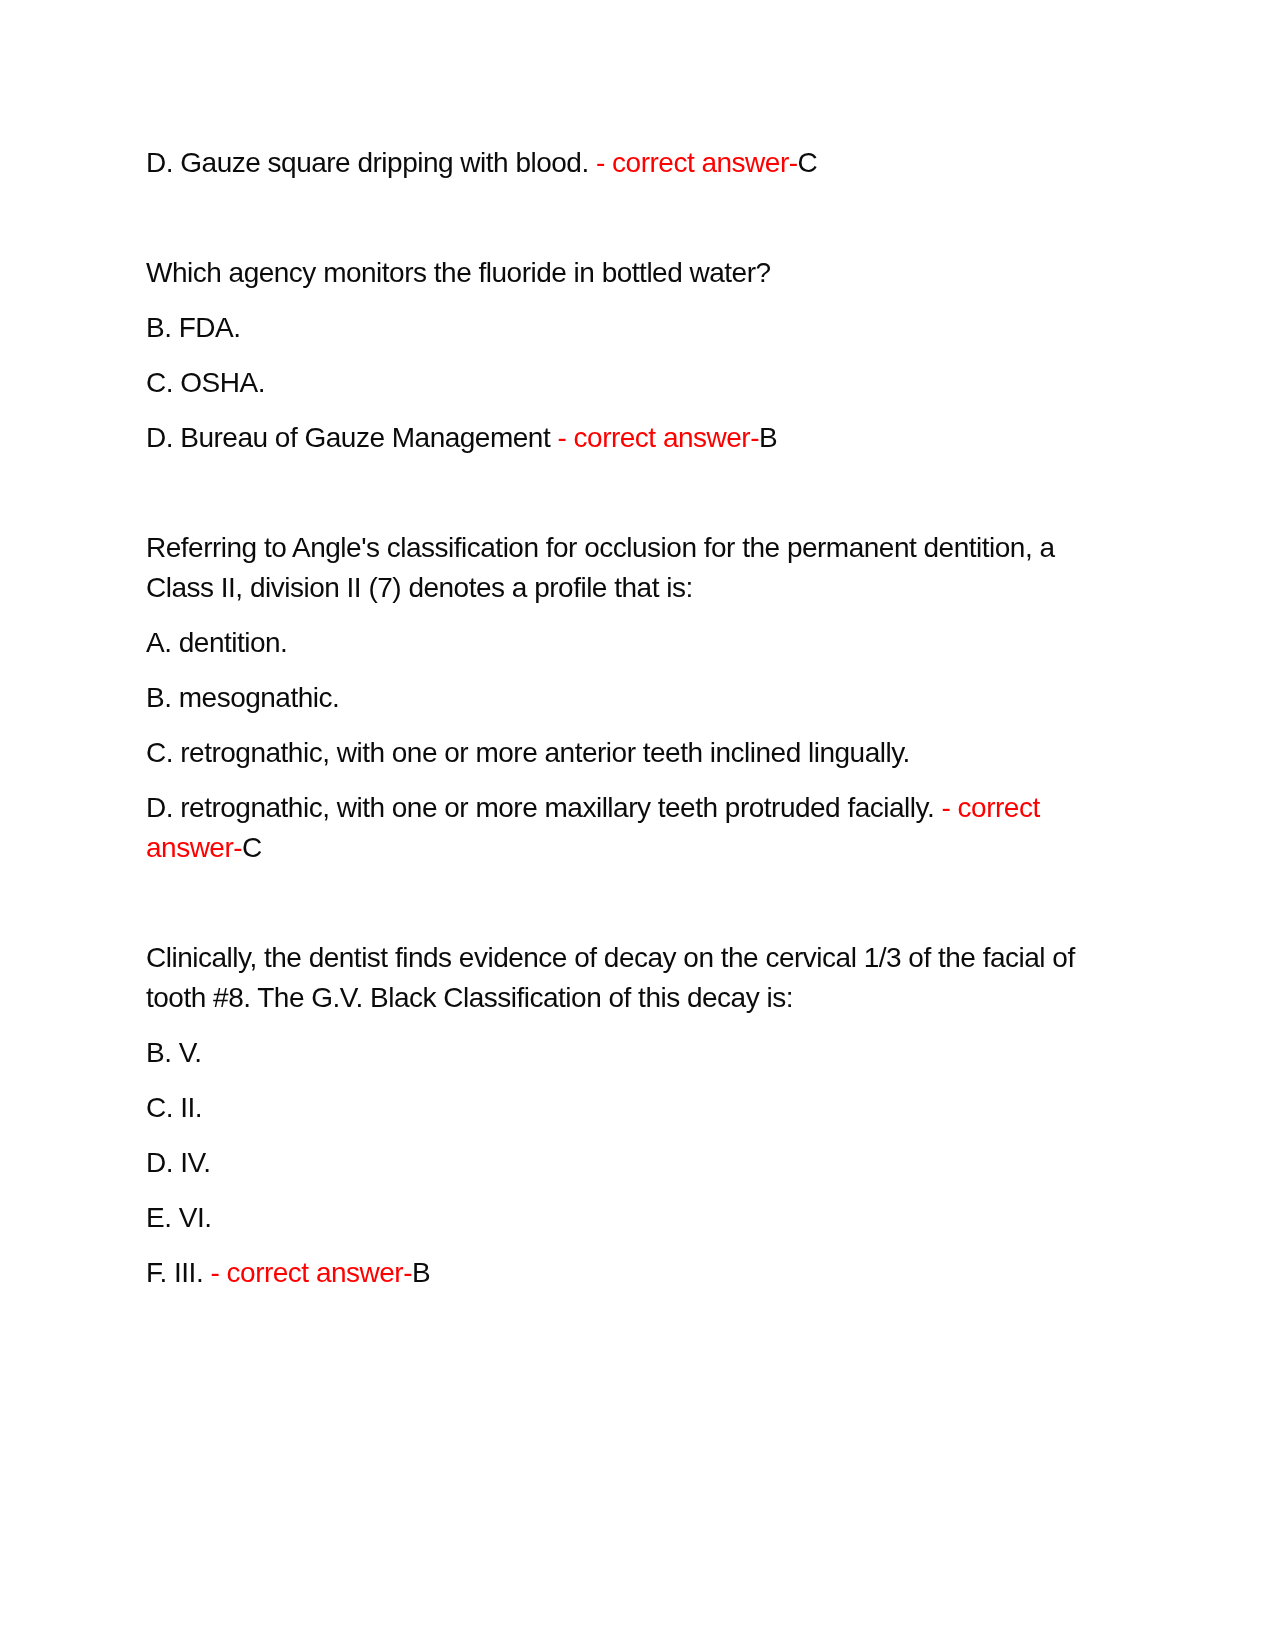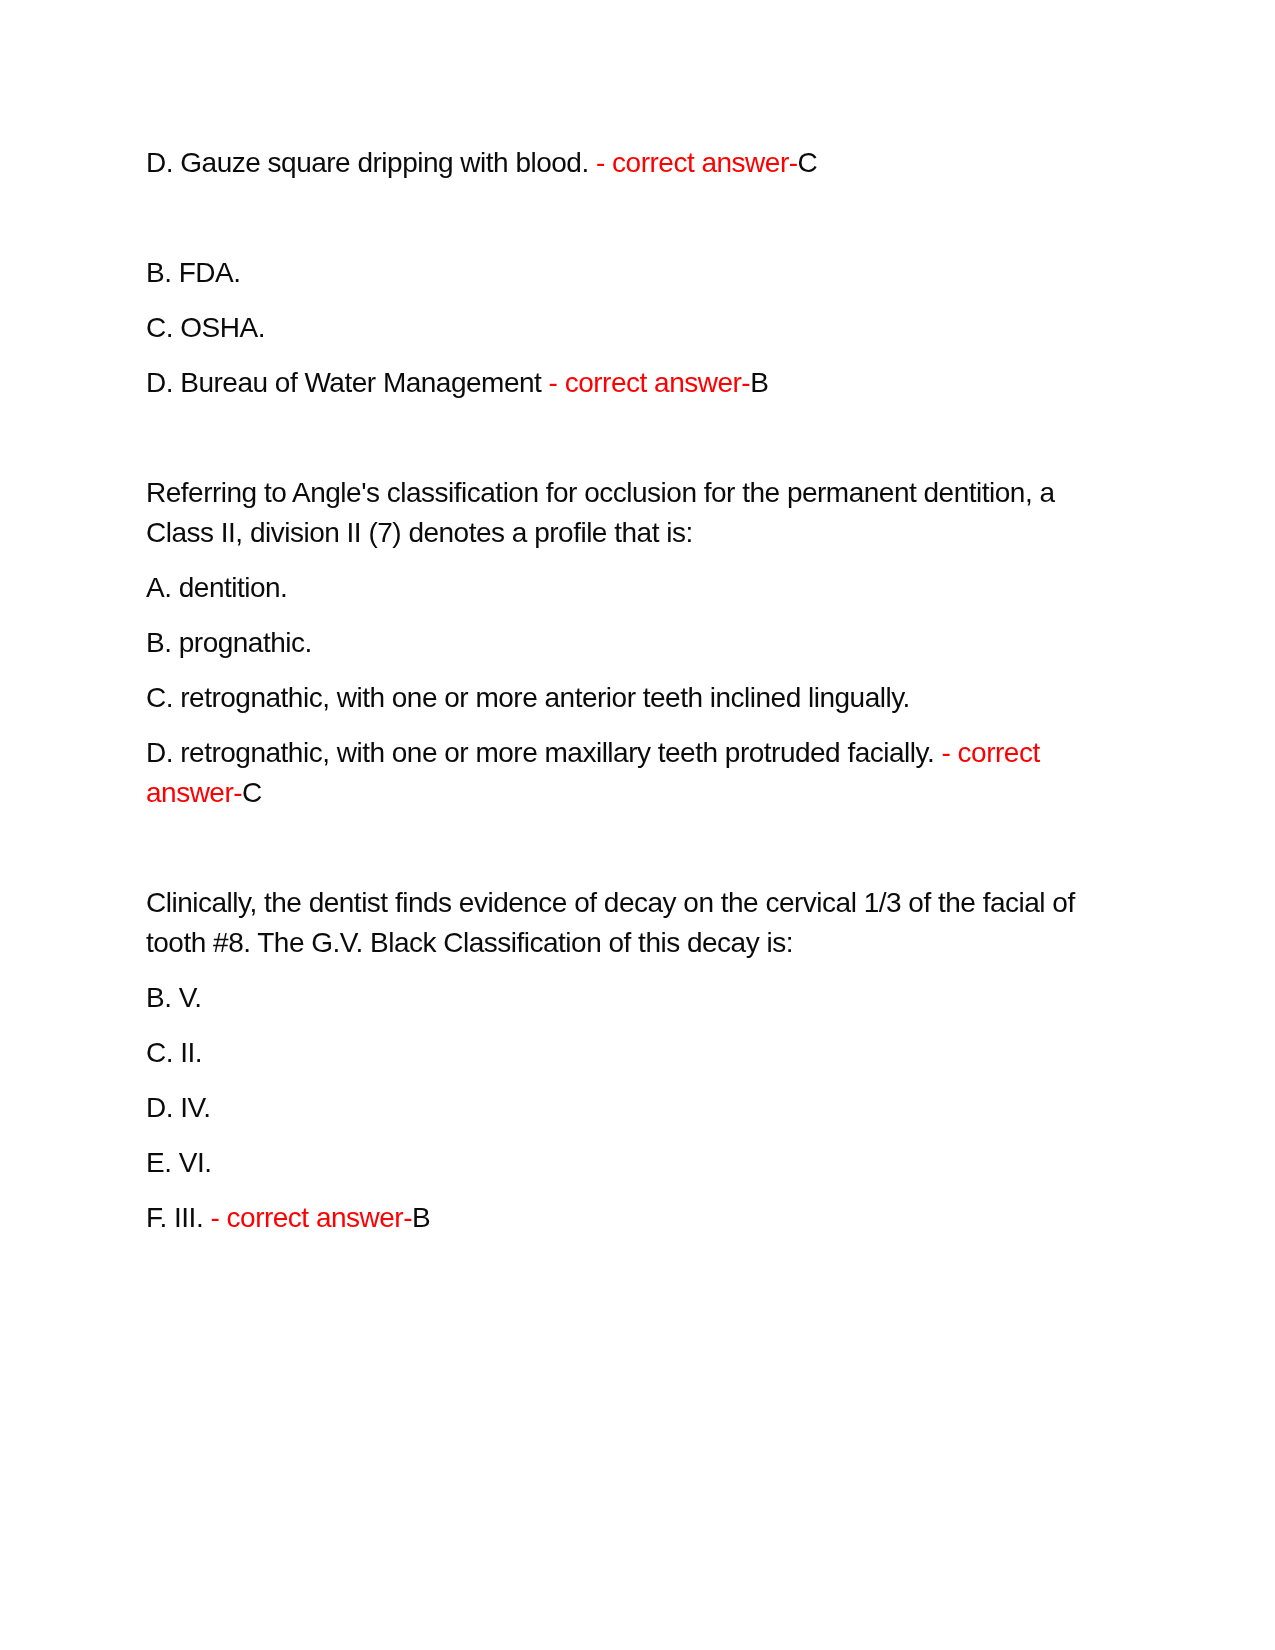--- a/index.html
+++ b/index.html
@@ -36,28 +36,29 @@
   .red {
     color: #ff0000;
   }
 </style>
 </head>
 <body>
 
 <main class="page">
     <p><span>D. Gauze square dripping with blood. </span><span class="red">- correct answer-</span><span>C</span></p>
     <div class="spacer"></div>
+    <p><span>Which agency monitors the fluoride in bottled water?</span></p>
     <p><span>B. FDA.</span></p>
     <p><span>C. OSHA.</span></p>
-    <p><span>D. Bureau of Water Management </span><span class="red">- correct answer-</span><span>B</span></p>
+    <p><span>D. Bureau of Gauze Management </span><span class="red">- correct answer-</span><span>B</span></p>
     <div class="spacer"></div>
     <p><span>Referring to Angle's classification for occlusion for the permanent dentition, a
 Class II, division II (7) denotes a profile that is:</span></p>
     <p><span>A. dentition.</span></p>
-    <p><span>B. prognathic.</span></p>
+    <p><span>B. mesognathic.</span></p>
     <p><span>C. retrognathic, with one or more anterior teeth inclined lingually.</span></p>
     <p><span>D. retrognathic, with one or more maxillary teeth protruded facially. </span><span class="red">- correct
 answer-</span><span>C</span></p>
     <div class="spacer"></div>
     <p><span>Clinically, the dentist finds evidence of decay on the cervical 1/3 of the facial of
 tooth #8. The G.V. Black Classification of this decay is:</span></p>
     <p><span>B. V.</span></p>
     <p><span>C. II.</span></p>
     <p><span>D. IV.</span></p>
     <p><span>E. VI.</span></p>

